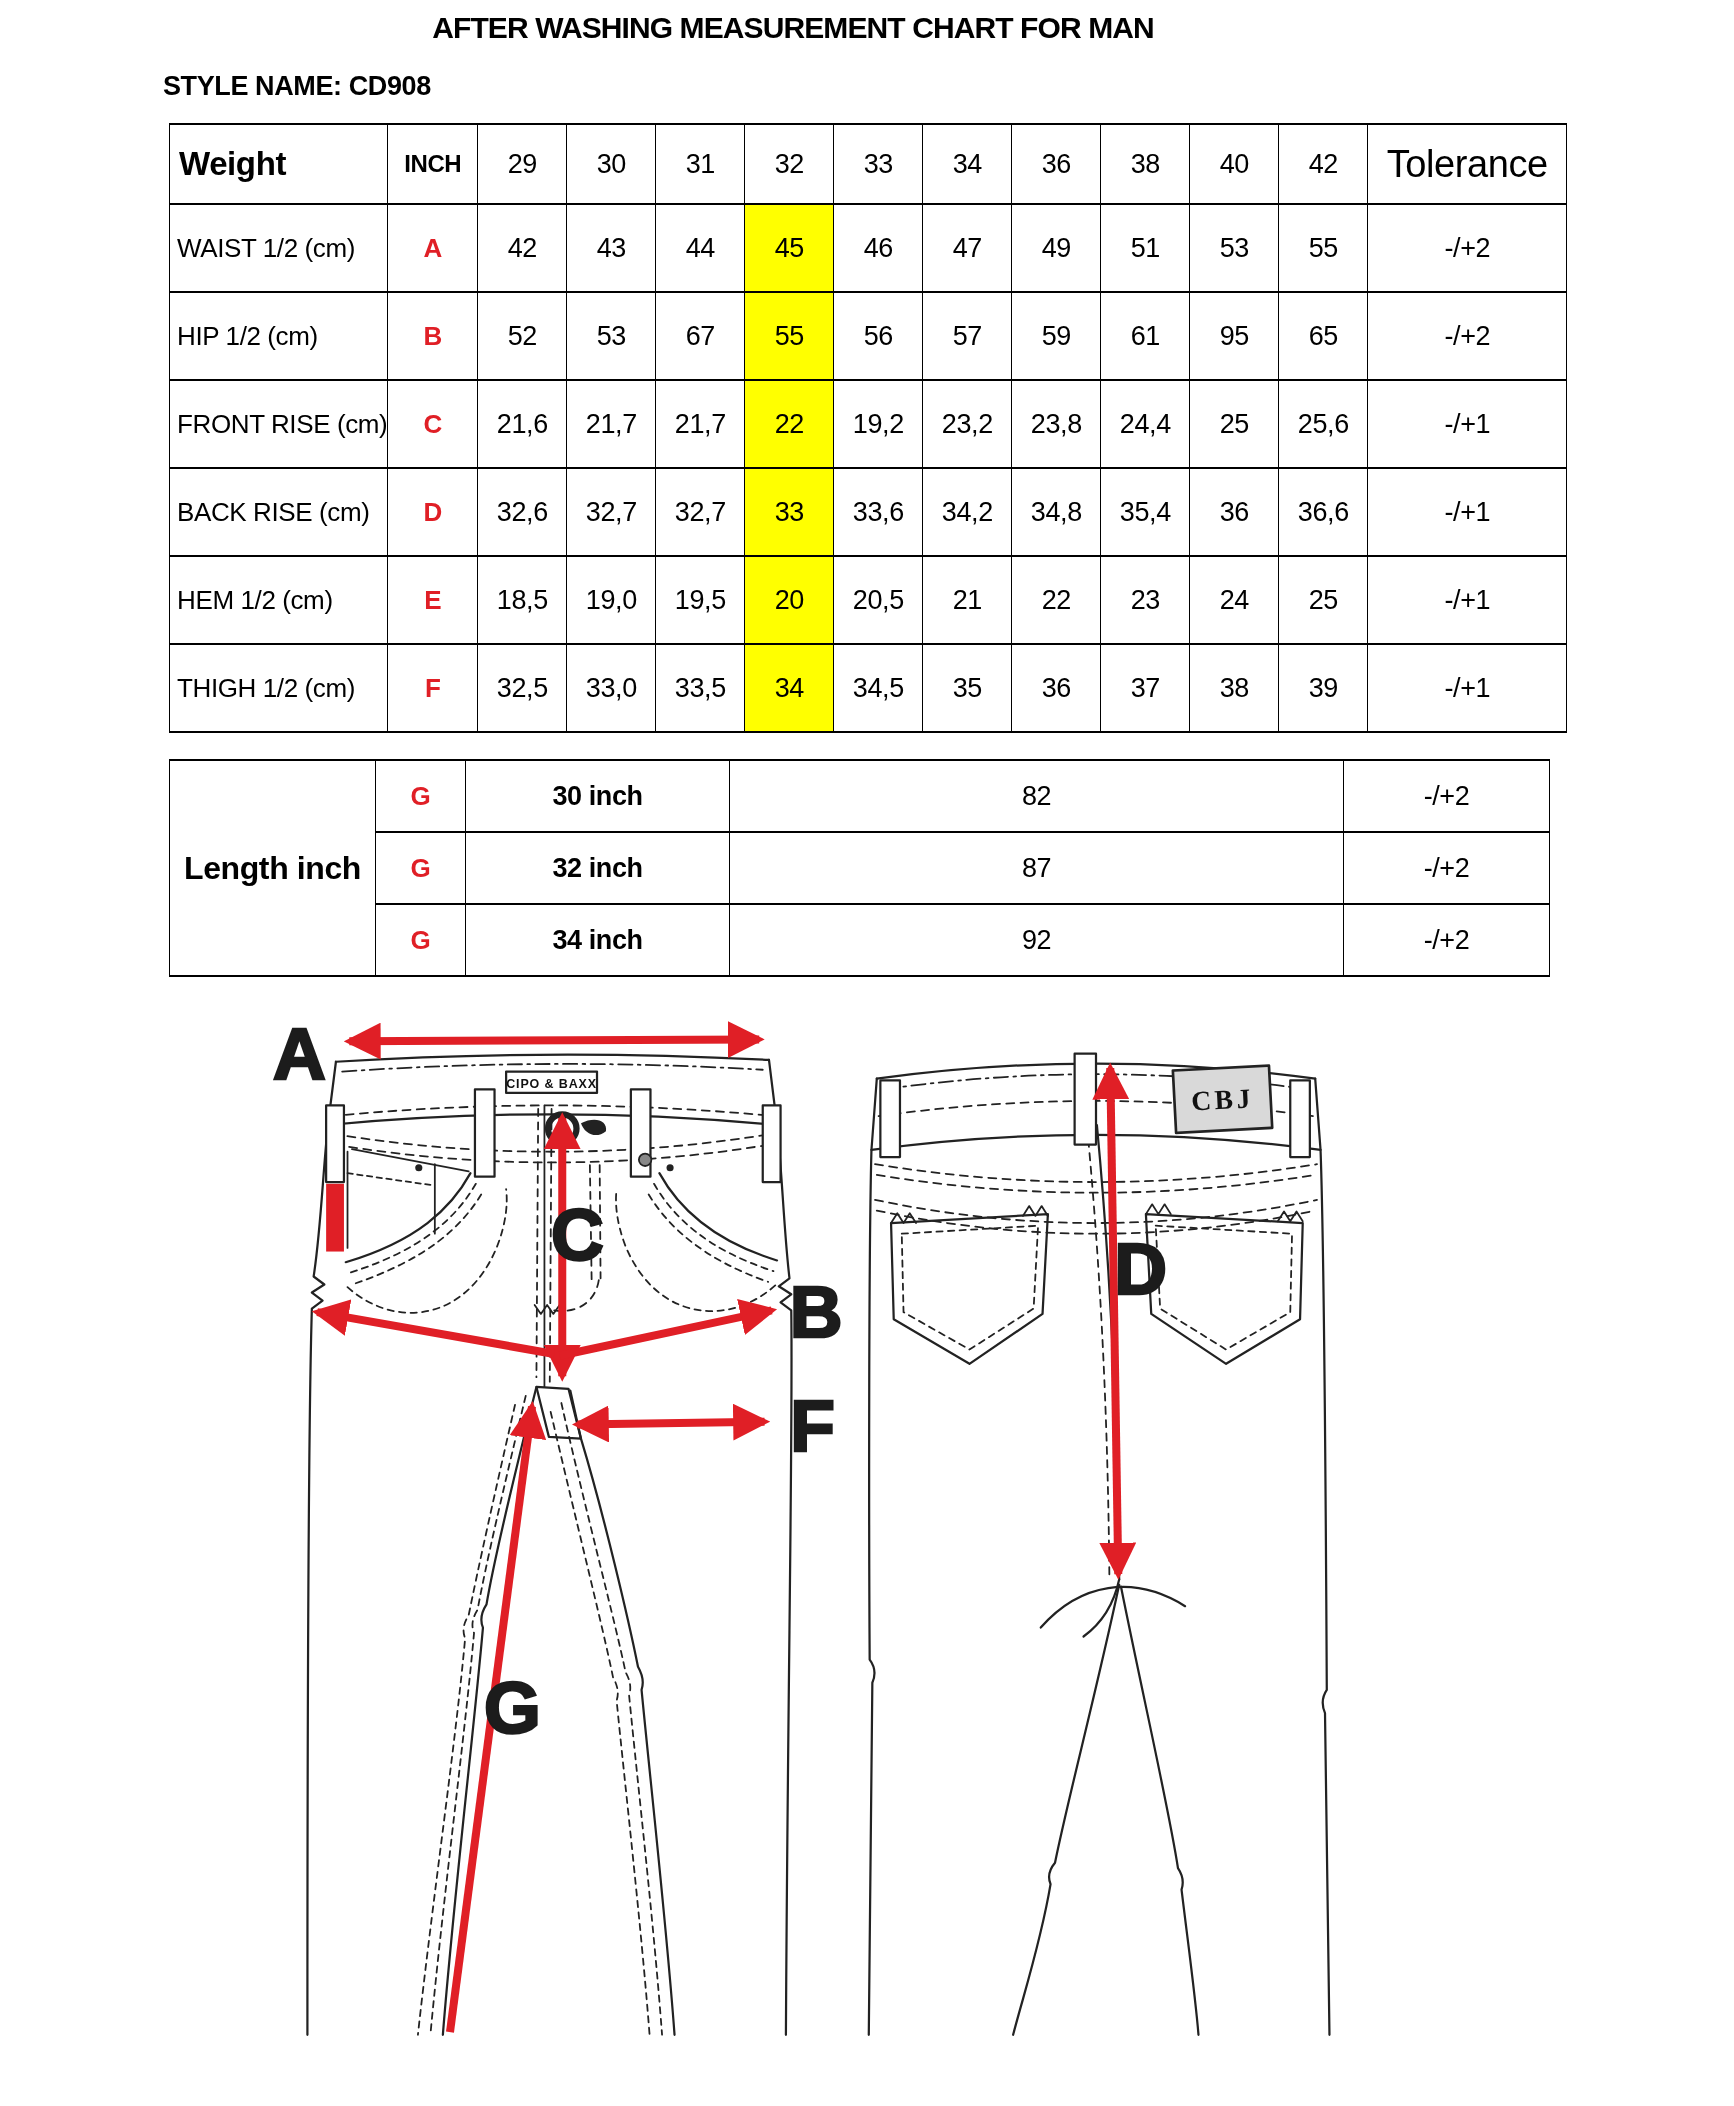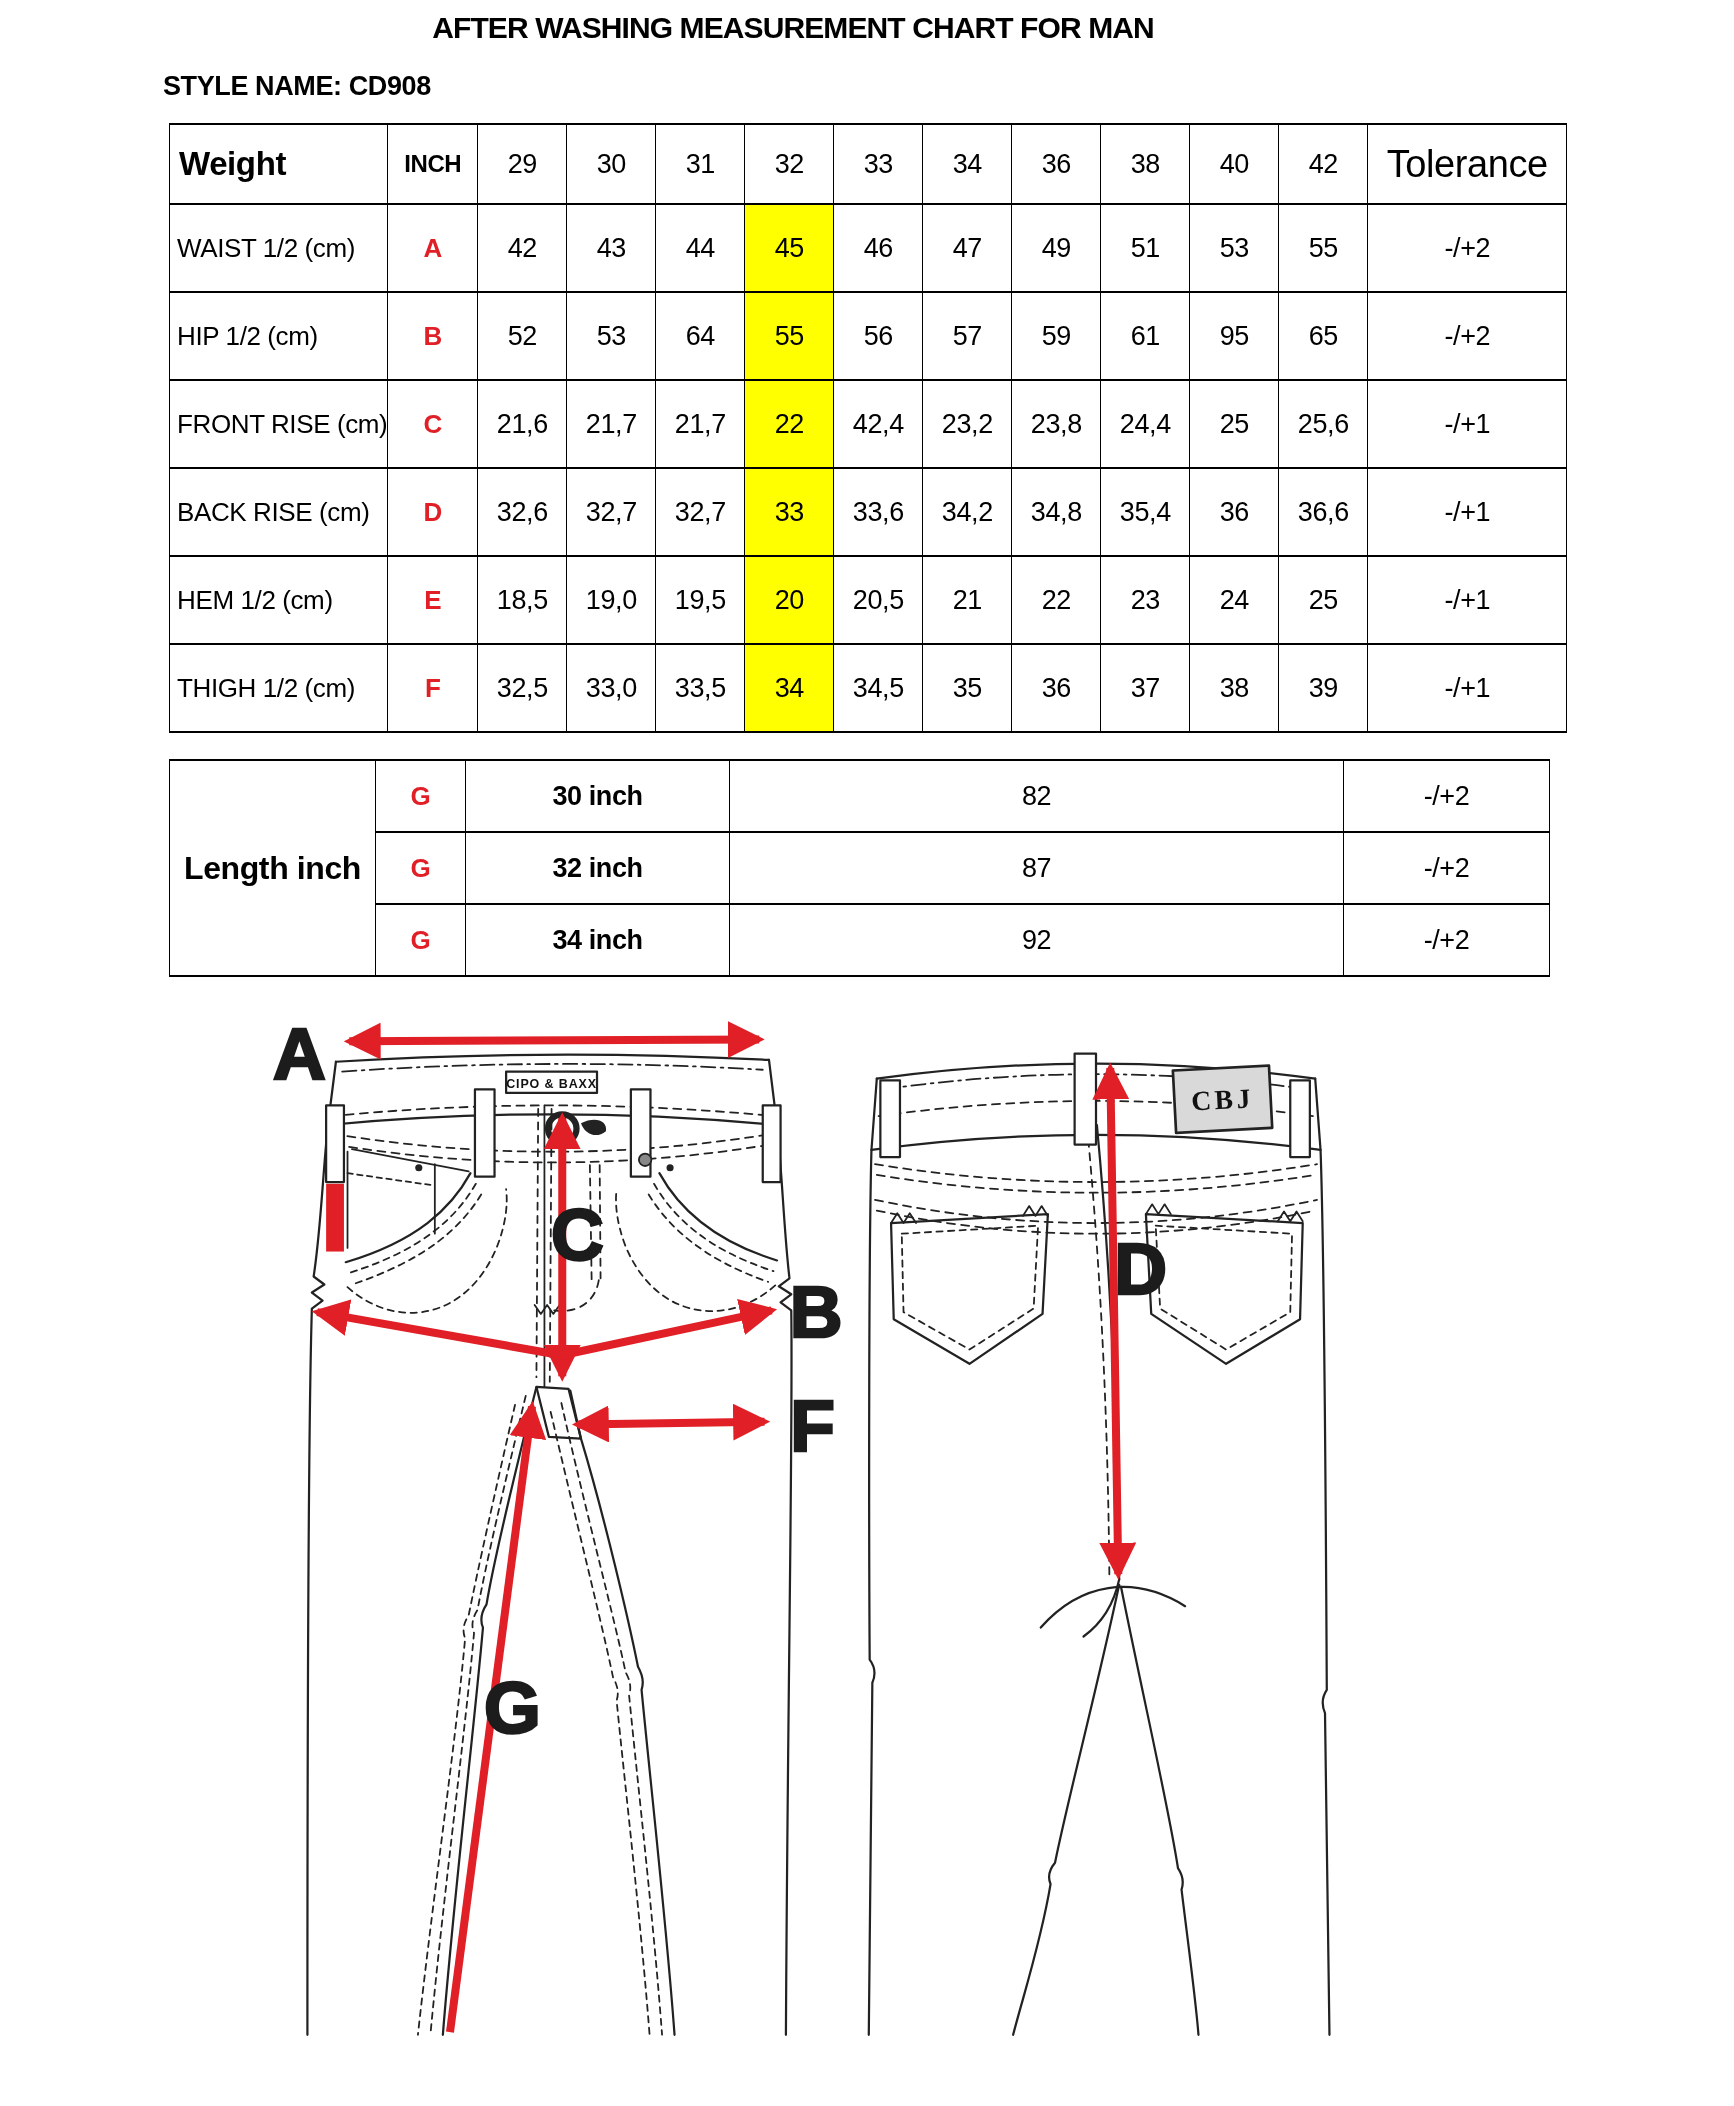--- a/index.html
+++ b/index.html
@@ -81,38 +81,38 @@
       <td>51</td>
       <td>53</td>
       <td>55</td>
       <td>-/+2</td>
     </tr>
     <tr class="data">
       <td class="lbl">HIP 1/2 (cm)</td>
       <td class="ltr">B</td>
       <td>52</td>
       <td>53</td>
-      <td>64</td>
+      <td>67</td>
       <td class="hl">55</td>
       <td>56</td>
       <td>57</td>
       <td>59</td>
       <td>61</td>
       <td>95</td>
       <td>65</td>
       <td>-/+2</td>
     </tr>
     <tr class="data">
       <td class="lbl">FRONT RISE (cm)</td>
       <td class="ltr">C</td>
       <td>21,6</td>
       <td>21,7</td>
       <td>21,7</td>
       <td class="hl">22</td>
-      <td>42,4</td>
+      <td>19,2</td>
       <td>23,2</td>
       <td>23,8</td>
       <td>24,4</td>
       <td>25</td>
       <td>25,6</td>
       <td>-/+1</td>
     </tr>
     <tr class="data">
       <td class="lbl">BACK RISE (cm)</td>
       <td class="ltr">D</td>

